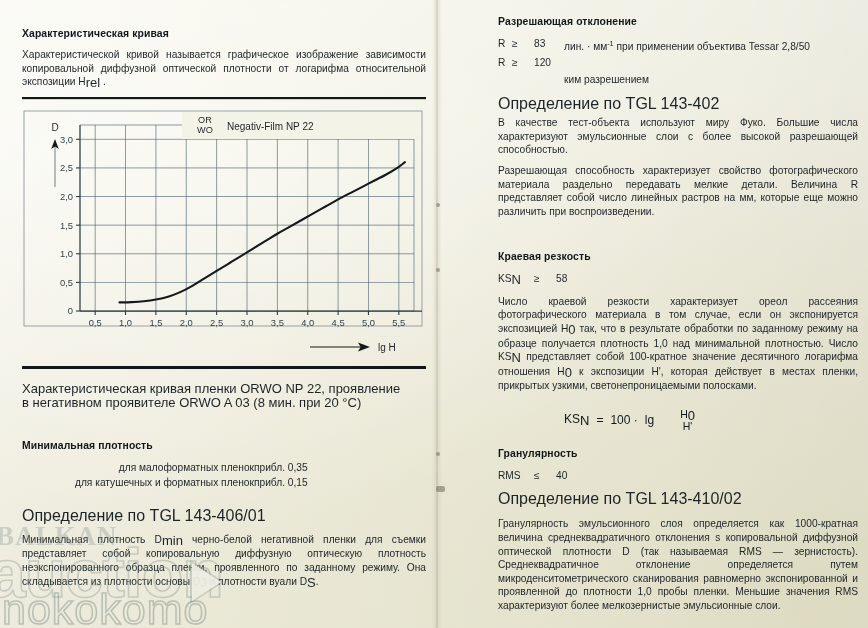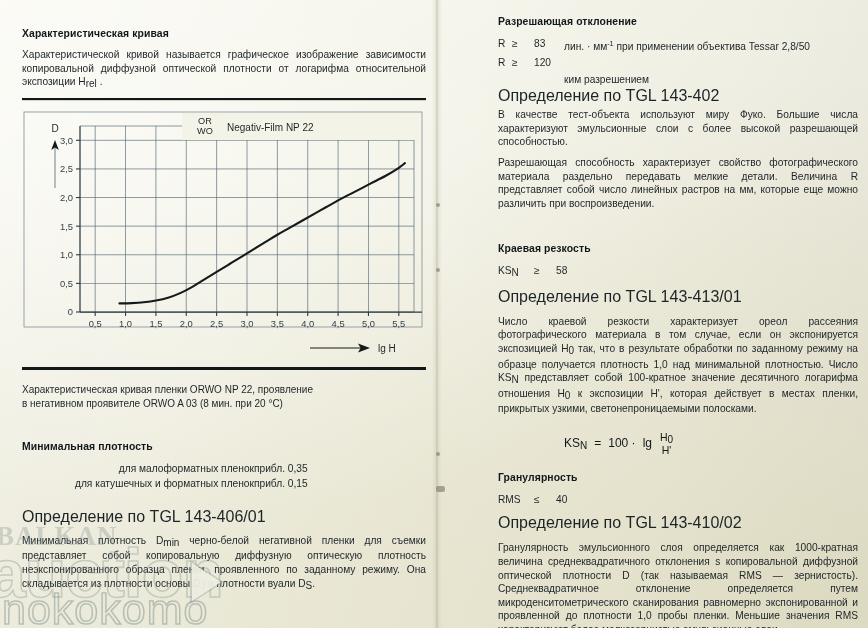--- a/index.html
+++ b/index.html
@@ -91,41 +91,41 @@
     font-size: 10.2px;
     line-height: 15.4px;
     margin-bottom: 1px;
   }
   .rrow .sym { width: 14px; }
   .rrow .ge  { width: 22px; }
   .rrow .num { width: 30px; }
   .rrow .rest{ flex: 1; }
   .rrow-cont { padding-left: 66px; font-size: 10.2px; line-height: 15.4px; }
 
-  sub { font-size: 10px; vertical-align: -2px; }
+  sub { font-size: 13px; vertical-align: -2px; }
   sup { font-size: 7.4px; vertical-align: 4px; }
 
   
   .formula {
     font-size: 12px;
     margin: 16px 0 16px 66px;
     display: flex;
     align-items: center;
     gap: 7px;
     color: #11181c;
   }
   .formula .eq { font-size: 12px; }
   .frac {
     display: inline-flex;
     flex-direction: column;
     align-items: center;
     line-height: 10px;
     font-size: 10.5px;
     vertical-align: middle;
-    margin-left: 1px;
+    margin-left: 19px;
   }
   .frac .nu { }
   .frac .de { }
 
   
   .chart-wrap {
     position: relative;
     width: 404px;
     height: 248px;
     margin-top: 6px;
@@ -138,21 +138,21 @@
     background: #12181a;
     margin: 7px 0 10px 0;
     box-shadow: 0 1px 0 rgba(0,0,0,0.15);
   }
   .rule2 {
     height: 2.4px;
     background: #12181a;
     margin: 9px 0 13px 0;
   }
   .caption {
-    font-size: 10px;
+    font-size: 13px;
     line-height: 14px;
     color: #1d2428;
   }
 
   
   .wm { position: absolute; pointer-events: none; }
   .wm-balkan {
     left: -4px; top: 521px;
     font-size: 27px;
     font-weight: bold;
@@ -341,38 +341,37 @@
         <span class="num">83</span>
         <span class="rest"><span>лин. · мм</span><sup>-1</sup><span> при применении объектива Tessar 2,8/50</span></span>
       </div>
 
       <div class="rrow">
         <span class="sym">R</span>
         <span class="ge">≥</span>
         <span class="num">120</span>
       </div>
 
-      <div class="rrow-cont" style="">ким разрешением</div>
+      <div class="rrow-cont" style="margin-bottom:8px">ким разрешением</div>
 
       <div class="plain" style="margin-bottom:8px">Определение по TGL 143-402</div>
 
       <p class="body" style="margin-top:-5px">В качестве тест-объекта используют миру Фуко. Большие числа характеризуют эмульсионные слои с более высокой разрешающей способностью.</p>
       <p class="body">Разрешающая способность характеризует свойство фотографического материала раздельно передавать мелкие детали. Величина R представляет собой число линейных растров на мм, которые еще можно различить при воспроизведении.</p>
     </div>
 
     <div class="blk" style="margin-top:33px">
       <h2 class="sec">Краевая резкость</h2>
 
       <div class="rrow" style="margin-bottom:7px">
         <span style="width:36px"><span>KS</span><sub>N</sub></span>
         <span class="ge">≥</span>
         <span class="num">58</span>
       </div>
 
-      <div class="plain" style="margin-bottom:9px">Определение по TGL 143-413/01</div>
 
       <p class="body">Число краевой резкости характеризует ореол рассеяния фотографического материала в том случае, если он экспонируется экспозицией H<sub>0</sub> так, что в результате обработки по заданному режиму на образце получается плотность 1,0 над минимальной плотностью. Число KS<sub>N</sub> представляет собой 100-кратное значение десятичного логарифма отношения H<sub>0</sub> к экспозиции H', которая действует в местах пленки, прикрытых узкими, светонепроницаемыми полосками.</p>
 
       <div class="formula">
         <span><span>KS</span><sub>N</sub></span>
         <span class="eq">=</span>
         <span>100 ·</span>
         <span>lg</span>
         <span class="frac">
           <span class="nu">H<sub>0</sub></span>

